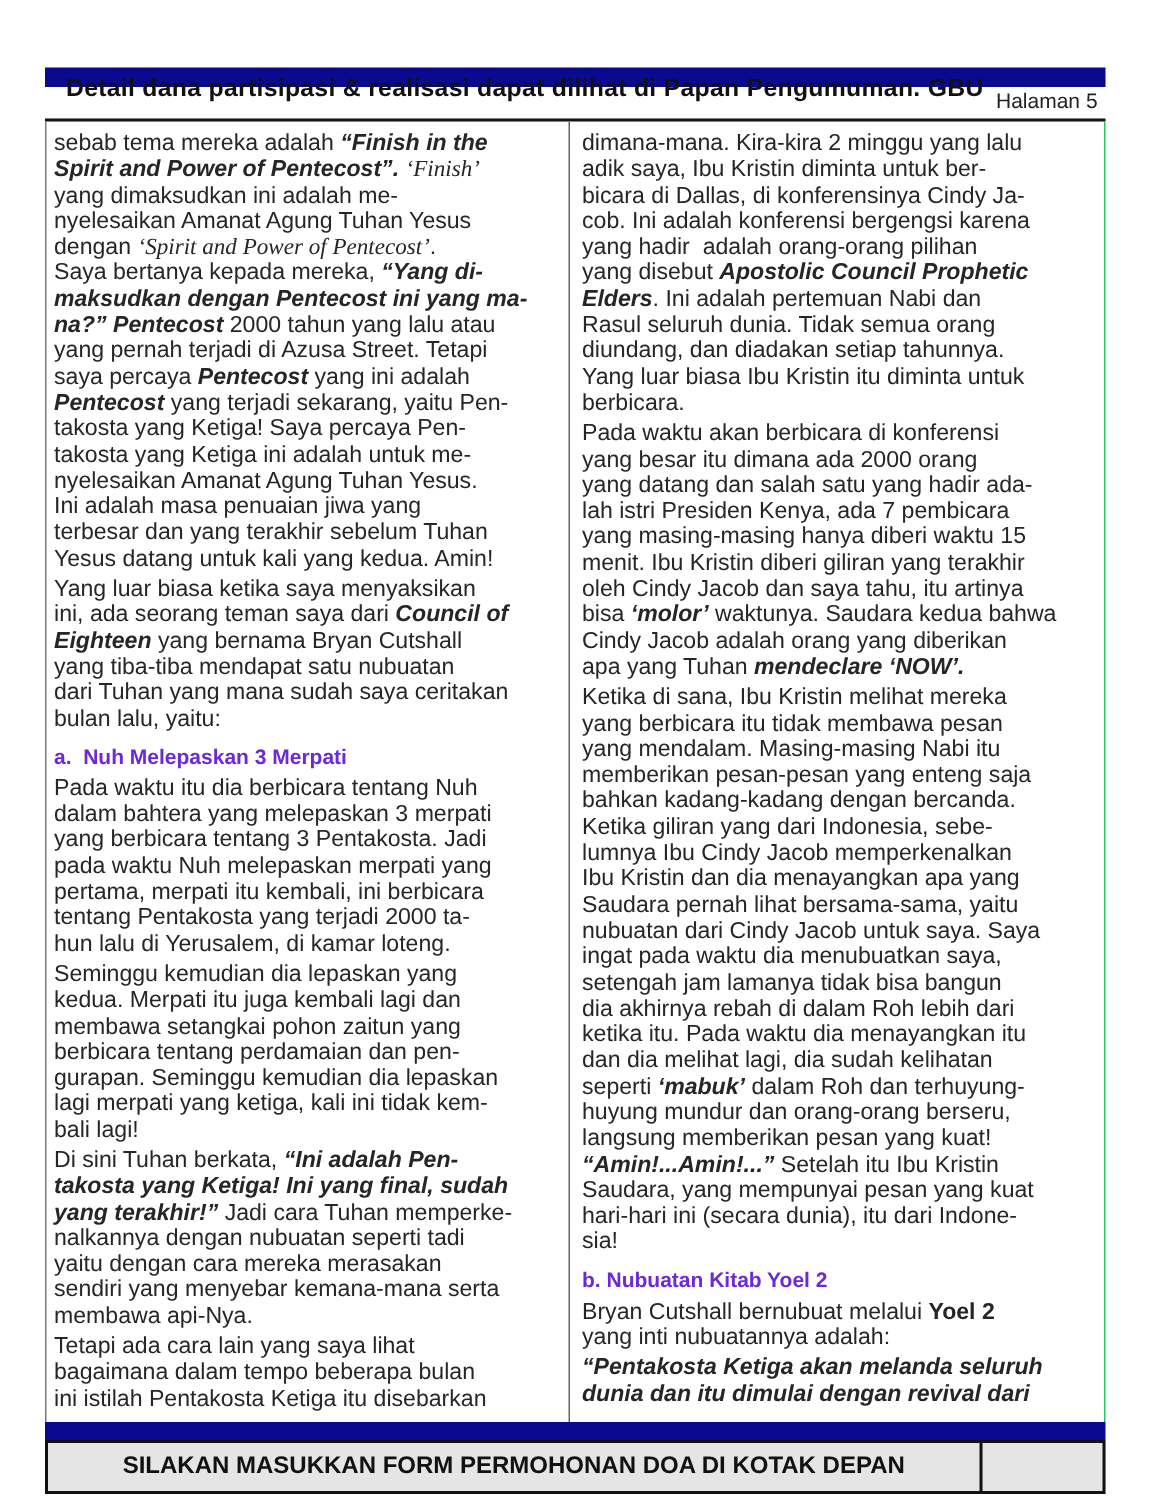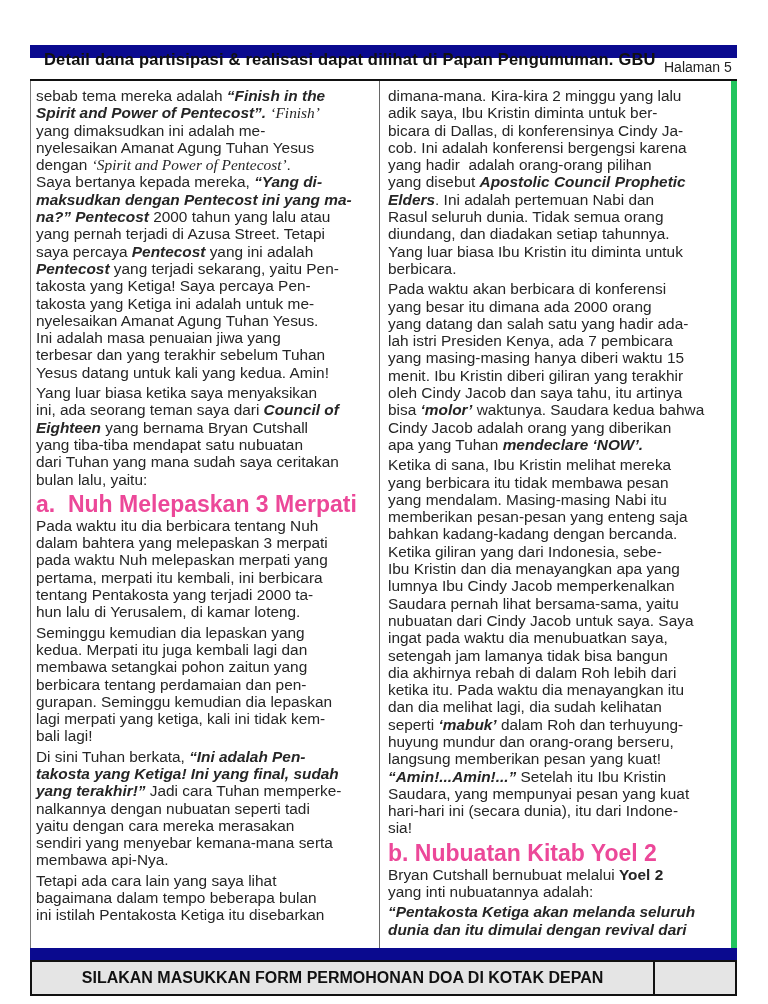--- a/index.html
+++ b/index.html
@@ -5,29 +5,29 @@
   html,body{margin:0;padding:0;background:#ffffff;}
   body{width:768px;height:1004px;font-family:"Liberation Sans","DejaVu Sans",sans-serif;color:#262626;}
   .page{position:relative;width:768px;height:1004px;background:#fff;overflow:hidden;}
   .topbar,.botbar{position:absolute;left:30px;width:707px;background:#0a0a8f;}
   .topbar{top:45px;height:13px;}
   .botbar{top:948px;height:12px;}
   .htitle{position:absolute;left:44px;top:50px;font-size:16.5px;font-weight:700;letter-spacing:.2px;color:#111;white-space:pre;}
   .hpage{position:absolute;left:664px;top:59px;font-size:14px;font-weight:400;color:#222;white-space:pre;}
   .hrule{position:absolute;left:30px;top:79px;width:707px;height:2px;background:#111;}
   .cols{position:absolute;left:30px;top:81px;width:707px;height:867px;box-sizing:border-box;
-        border-left:1px solid #7a7a7a;border-right:6px solid #22c55e;display:flex;overflow:hidden;}
+        border-left:1px solid #7a7a7a;border-right:1px solid #22c55e;display:flex;overflow:hidden;}
   .col{box-sizing:border-box;font-size:15.4px;line-height:17.3px;}
   .col.left{width:349px;border-right:1px solid #666;padding:6px 3px 0 5px;}
   .col.right{flex:1;padding:6px 3px 0 8px;}
   .line{white-space:pre;}
   .para{margin-top:3px;}
   .block:first-child{margin-top:0;}
   .heading{margin:6px 0 2px 0;}
-  .heading .line{font-size:23px;line-height:20px;font-weight:700;color:#ec4899;}
+  .heading .line{font-size:14px;line-height:20px;font-weight:700;color:#6d28d9;}
   .r-n{font-weight:400;font-style:normal;}
   .r-b{font-weight:700;font-style:normal;}
   .r-i{font-style:italic;font-weight:400;font-family:Liberation Serif, serif;}
   .r-bi{font-style:italic;font-weight:700;}
   .footer{position:absolute;left:30px;top:960px;width:707px;height:36px;box-sizing:border-box;
           border:2px solid #111;display:flex;align-items:stretch;background:#e5e5e5;}
   .fcell{width:621px;display:flex;align-items:center;justify-content:center;
          font-weight:700;font-size:16px;color:#111;border-right:2px solid #111;white-space:pre;}
   .fempty{flex:1;}
 </style>
@@ -67,20 +67,21 @@
           <div class="line"><span class="r-n">yang tiba-tiba mendapat satu nubuatan</span></div>
           <div class="line"><span class="r-n">dari Tuhan yang mana sudah saya ceritakan</span></div>
           <div class="line"><span class="r-n">bulan lalu, yaitu:</span></div>
         </div>
         <div class="block heading">
           <div class="line"><span class="r-b">a.  Nuh Melepaskan 3 Merpati</span></div>
         </div>
         <div class="block para">
           <div class="line"><span class="r-n">Pada waktu itu dia berbicara tentang Nuh</span></div>
           <div class="line"><span class="r-n">dalam bahtera yang melepaskan 3 merpati</span></div>
+          <div class="line"><span class="r-n">yang berbicara tentang 3 Pentakosta. Jadi</span></div>
           <div class="line"><span class="r-n">pada waktu Nuh melepaskan merpati yang</span></div>
           <div class="line"><span class="r-n">pertama, merpati itu kembali, ini berbicara</span></div>
           <div class="line"><span class="r-n">tentang Pentakosta yang terjadi 2000 ta-</span></div>
           <div class="line"><span class="r-n">hun lalu di Yerusalem, di kamar loteng.</span></div>
         </div>
         <div class="block para">
           <div class="line"><span class="r-n">Seminggu kemudian dia lepaskan yang</span></div>
           <div class="line"><span class="r-n">kedua. Merpati itu juga kembali lagi dan</span></div>
           <div class="line"><span class="r-n">membawa setangkai pohon zaitun yang</span></div>
           <div class="line"><span class="r-n">berbicara tentang perdamaian dan pen-</span></div>
@@ -129,22 +130,22 @@
           <div class="line"><span class="r-n">Cindy Jacob adalah orang yang diberikan</span></div>
           <div class="line"><span class="r-n">apa yang Tuhan </span><span class="r-bi">mendeclare ‘NOW’.</span></div>
         </div>
         <div class="block para">
           <div class="line"><span class="r-n">Ketika di sana, Ibu Kristin melihat mereka</span></div>
           <div class="line"><span class="r-n">yang berbicara itu tidak membawa pesan</span></div>
           <div class="line"><span class="r-n">yang mendalam. Masing-masing Nabi itu</span></div>
           <div class="line"><span class="r-n">memberikan pesan-pesan yang enteng saja</span></div>
           <div class="line"><span class="r-n">bahkan kadang-kadang dengan bercanda.</span></div>
           <div class="line"><span class="r-n">Ketika giliran yang dari Indonesia, sebe-</span></div>
+          <div class="line"><span class="r-n">lumnya Ibu Cindy Jacob memperkenalkan</span></div>
           <div class="line"><span class="r-n">Ibu Kristin dan dia menayangkan apa yang</span></div>
-          <div class="line"><span class="r-n">lumnya Ibu Cindy Jacob memperkenalkan</span></div>
           <div class="line"><span class="r-n">Saudara pernah lihat bersama-sama, yaitu</span></div>
           <div class="line"><span class="r-n">nubuatan dari Cindy Jacob untuk saya. Saya</span></div>
           <div class="line"><span class="r-n">ingat pada waktu dia menubuatkan saya,</span></div>
           <div class="line"><span class="r-n">setengah jam lamanya tidak bisa bangun</span></div>
           <div class="line"><span class="r-n">dia akhirnya rebah di dalam Roh lebih dari</span></div>
           <div class="line"><span class="r-n">ketika itu. Pada waktu dia menayangkan itu</span></div>
           <div class="line"><span class="r-n">dan dia melihat lagi, dia sudah kelihatan</span></div>
           <div class="line"><span class="r-n">seperti </span><span class="r-bi">‘mabuk’</span><span class="r-n"> dalam Roh dan terhuyung-</span></div>
           <div class="line"><span class="r-n">huyung mundur dan orang-orang berseru,</span></div>
           <div class="line"><span class="r-n">langsung memberikan pesan yang kuat!</span></div>

